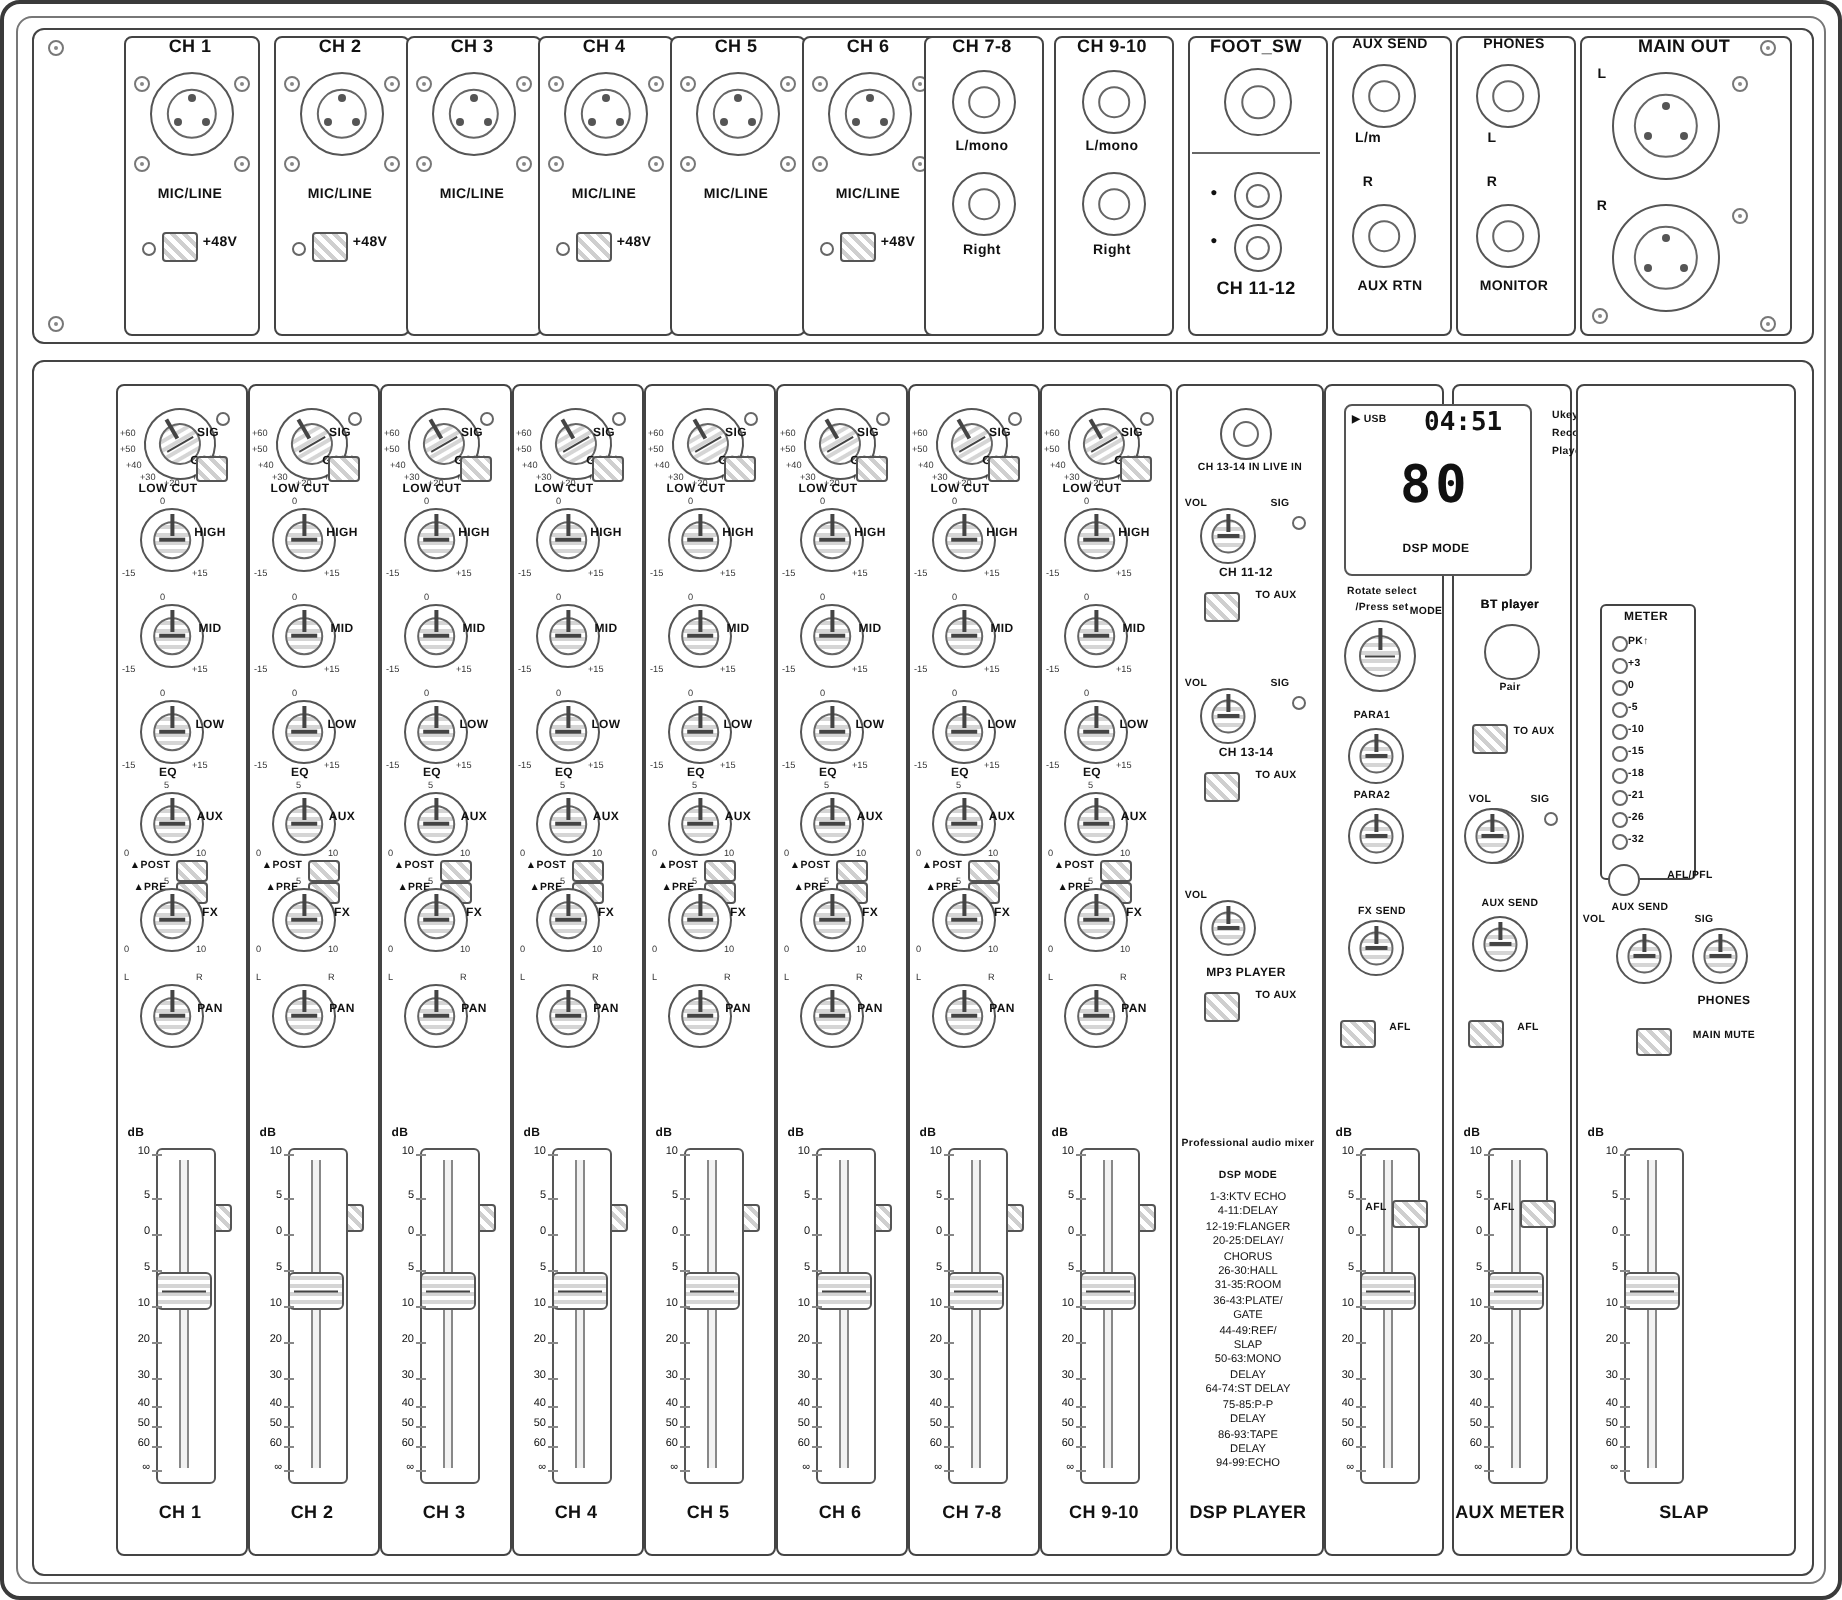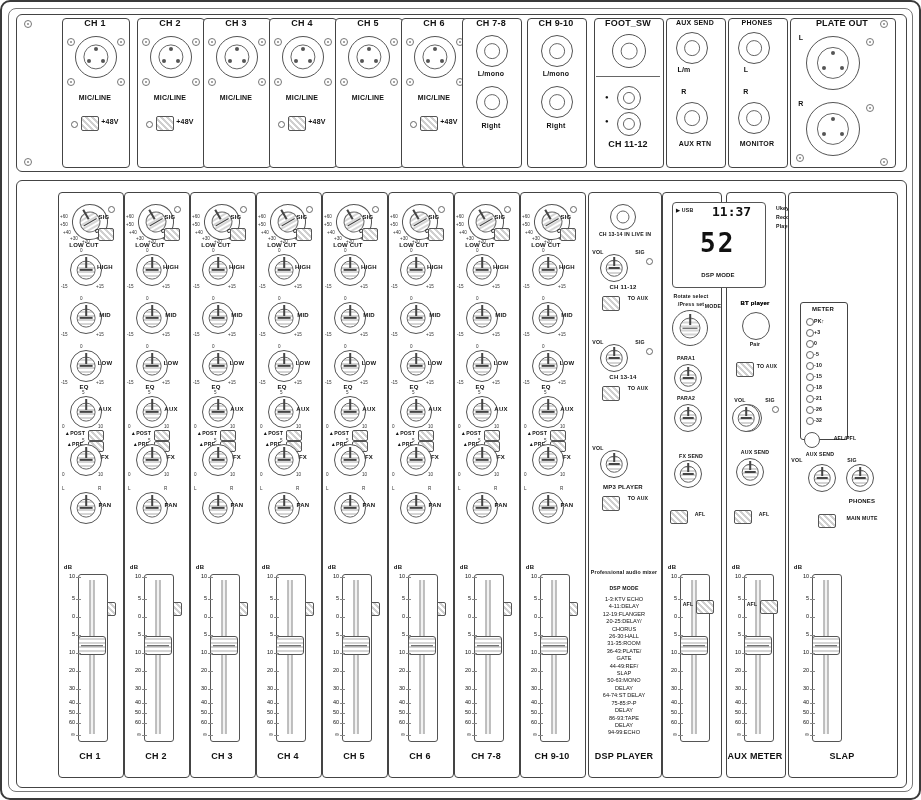--- a/index.html
+++ b/index.html
@@ -183,21 +183,21 @@
       <div class="lbl lbl7 b" style="left:666px;top:88px;width:36px;">R</div>
       <div class="lbl lbl7 b" style="left:666px;top:140px;width:58px;">AUX RTN</div>
       <div class="panel" style="left:728px;top:18px;width:58px;height:148px;border-radius:4px;border-width:1.2px;"></div>
       <div class="lbl lbl7 b" style="left:728px;top:19px;width:58px;">PHONES</div>
       <div class="jack" style="left:738px;top:32px;width:30px;height:30px;"></div>
       <div class="lbl lbl7 b" style="left:728px;top:66px;width:36px;">L</div>
       <div class="jack" style="left:738px;top:102px;width:30px;height:30px;"></div>
       <div class="lbl lbl7 b" style="left:728px;top:88px;width:36px;">R</div>
       <div class="lbl lbl7 b" style="left:728px;top:140px;width:58px;">MONITOR</div>
       <div class="panel" style="left:790px;top:18px;width:104px;height:148px;border-radius:4px;border-width:1.2px;"></div>
-      <div class="lbl lbl9" style="left:790px;top:19px;width:104px;">PLATE OUT</div>
+      <div class="lbl lbl9" style="left:790px;top:19px;width:104px;">MAIN OUT</div>
       <div class="lbl lbl7 b" style="left:786px;top:34px;width:30px;">L</div>
       <div class="jack xlr" style="left:806px;top:36px;width:52px;height:52px;">
         <div class="xlrpin" style="left:24px;top:13.6px;"></div>
         <div class="xlrpin" style="left:15.16px;top:29.2px;"></div>
         <div class="xlrpin" style="left:32.84px;top:29.2px;"></div>
       </div>
       <div class="lbl lbl7 b" style="left:786px;top:100px;width:30px;">R</div>
       <div class="jack xlr" style="left:806px;top:102px;width:52px;height:52px;">
         <div class="xlrpin" style="left:24px;top:13.6px;"></div>
         <div class="xlrpin" style="left:15.16px;top:29.2px;"></div>
@@ -1147,22 +1147,22 @@
       <div class="tick" style="left:742px;top:713px;width:5px;"></div>
       <div class="scale" style="left:726px;top:720px;width:15px;">60</div>
       <div class="tick" style="left:742px;top:723px;width:5px;"></div>
       <div class="scale" style="left:726px;top:732px;width:15px;">∞</div>
       <div class="tick" style="left:742px;top:735px;width:5px;"></div>
       <div class="btn" style="left:760px;top:600px;width:16px;height:12px;"></div>
       <div class="lbl lbl5 b" style="left:742px;top:602px;width:20px;">AFL</div>
       <div class="lbl lbl9" style="left:718px;top:752px;width:74px;">AUX METER</div>
       <div class="lcd" style="left:672px;top:202px;width:92px;height:84px;"></div>
       <div class="lbl lbl5 b" style="left:676px;top:208px;width:30px;text-align:left;">▶ USB</div>
-      <div class="lcdtxt" style="left:712px;top:204px;font-size:13px;font-weight:bold;">11:37</div>
-      <div class="seg" style="left:700px;top:228px;">52</div>
+      <div class="lcdtxt" style="left:712px;top:204px;font-size:13px;font-weight:bold;">04:51</div>
+      <div class="seg" style="left:700px;top:228px;">80</div>
       <div class="lbl lbl6 b" style="left:672px;top:272px;width:92px;">DSP MODE</div>
       <div class="lbl lbl5 b" style="left:776px;top:206px;width:44px;text-align:left;">Ukey/PC</div>
       <div class="lbl lbl5 b" style="left:776px;top:215px;width:44px;text-align:left;">Recorder/</div>
       <div class="lbl lbl5 b" style="left:776px;top:224px;width:44px;text-align:left;">Player</div>
       <div class="btn" style="left:822px;top:204px;width:10px;height:26px;"></div>
       <div class="btn plain" style="left:790px;top:260px;width:20px;height:14px;"></div>
       <div class="lbl lbl7" style="left:790px;top:263px;width:20px;">◀◀</div>
       <div class="btn plain" style="left:814px;top:260px;width:20px;height:14px;"></div>
       <div class="lbl lbl7" style="left:814px;top:263px;width:20px;">▶▶</div>
       <div class="btn plain" style="left:790px;top:280px;width:20px;height:14px;"></div>

